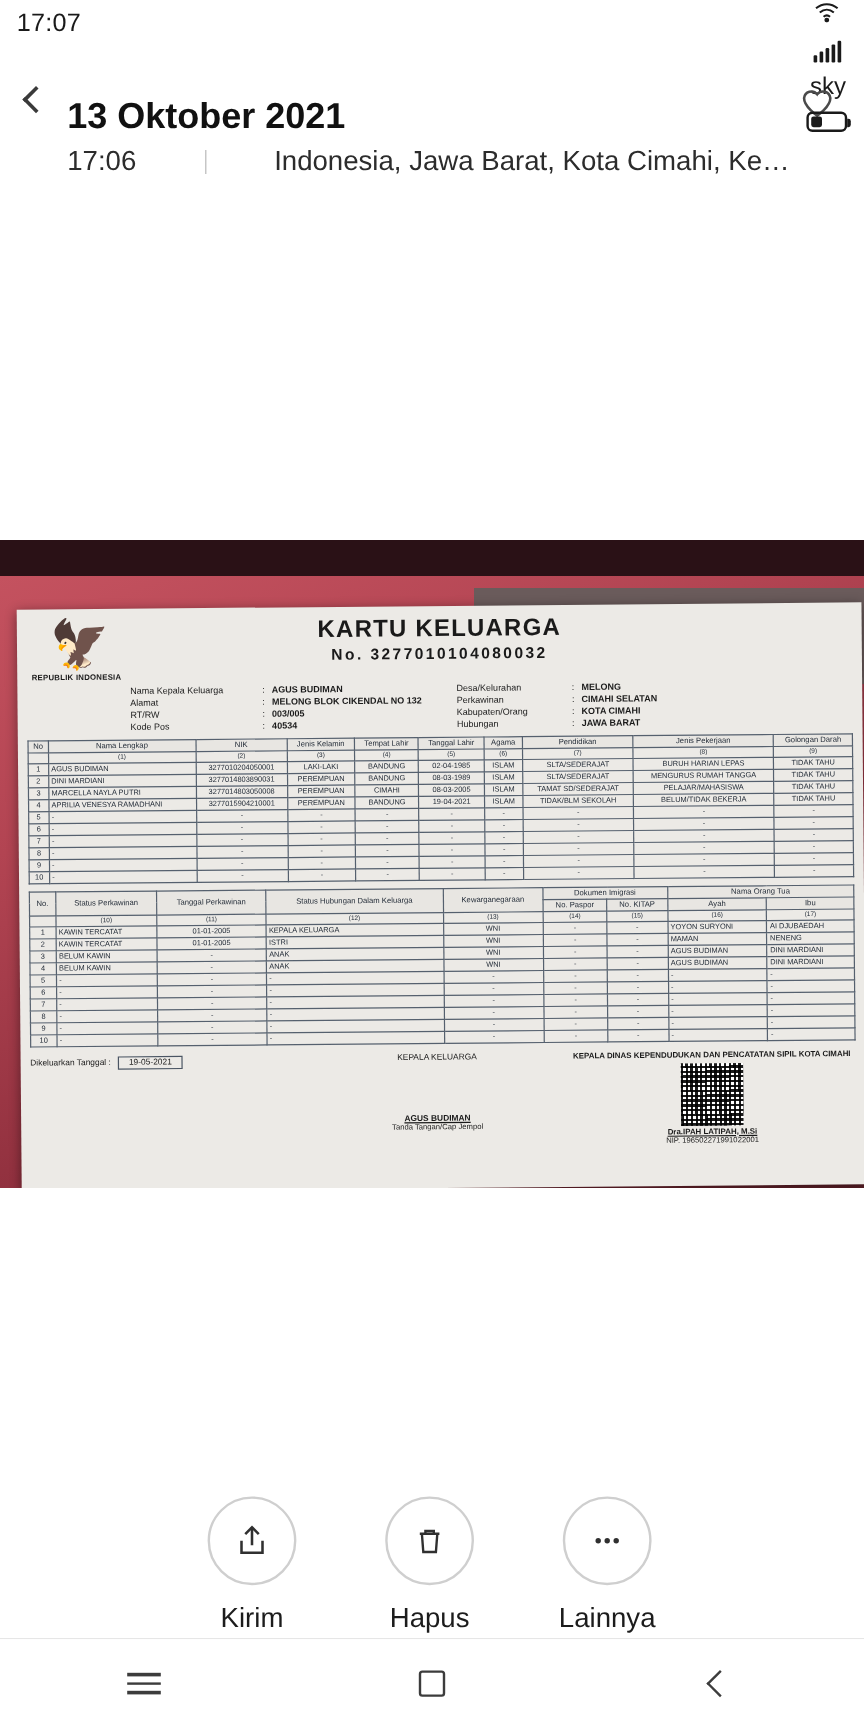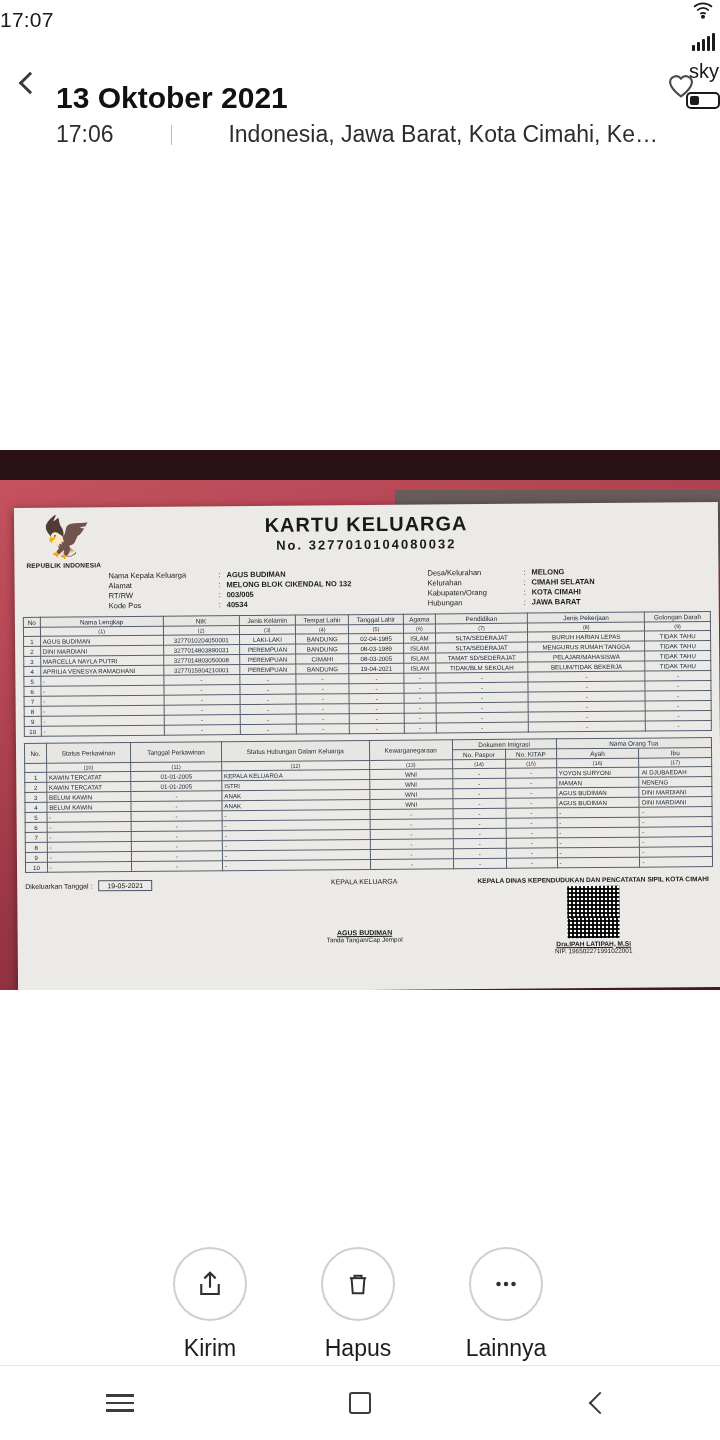--- a/index.html
+++ b/index.html
@@ -7,21 +7,21 @@
     width: 720px; height: 1440px;
     background: #ffffff;
     font-family: "Liberation Sans", sans-serif;
     overflow: hidden;
   }
   #app { position: relative; width: 720px; height: 1440px; background: #fff; }
 
   
   .statusbar {
     height: 40px; display: flex; align-items: center;
-    padding: 0 0; font-size: 21px; color: #1a1a1a;
+    padding: 0 14px; font-size: 21px; color: #1a1a1a;
   }
   .statusbar .clock { font-weight: 400; letter-spacing: .2px; }
   .statusbar .right { margin-left: auto; display: flex; align-items: center; gap: 9px; flex-direction: column; }
   .statusbar .right .carrier { font-size: 20px; margin-left: 2px; }
   .ic { display: inline-block; color: #1a1a1a; }
 
   
   .battery { width: 34px; height: 17px; border: 2px solid #1a1a1a; border-radius: 5px; position: relative; }
   .battery::after { content:""; position:absolute; right:-5px; top:4px; width:3px; height:7px; background:#1a1a1a; border-radius:0 2px 2px 0;}
   .battery .fill { position:absolute; left:2px; top:2px; bottom:2px; width:9px; background:#1a1a1a; border-radius:2px;}
@@ -73,21 +73,21 @@
   .kk-title { position:absolute; left:0; right:0; top:2px; text-align:center; font-size:20px; font-weight:bold; letter-spacing:1px; }
   .kk-no { position:absolute; left:0; right:0; top:26px; text-align:center; font-size:13px; font-weight:bold; letter-spacing:2px;}
 
   .doc-meta { display:flex; font-size:7.5px; line-height:1.35; margin-top:2px; }
   .doc-meta .col-l { width: 330px; padding-left: 86px; }
   .doc-meta .col-r { width: 330px; margin-left: auto; }
   .mrow { display:flex; }
   .mrow .k { width: 110px; }
   .mrow .c { width: 8px; }
   .mrow .v { flex:1; font-weight:bold; }
-  .doc-meta .col-r .mrow .k { width: 96px; margin-left: 47px; }
+  .doc-meta .col-r .mrow .k { width: 96px; }
 
   table.kk { width:100%; border-collapse: collapse; margin-top:4px; font-size:6.2px; }
   table.kk th, table.kk td { border: .6px solid #55606e; padding: 1px 2px; color:#232c38; }
   table.kk th { font-weight:normal; text-align:center; font-size:6.4px; background: #e8e6e2;}
   table.kk td { height: 9px; }
   table.kk td.c { text-align:center; }
   .numrow td { text-align:center; font-size:5.4px; color:#2d3a4a; }
 
   .sig-area { display:flex; margin-top: 8px; font-size:7px; }
   .sig-l { width: 230px; }
@@ -224,21 +224,21 @@
               <span class="v">40534</span>
             </div>
           </div>
         <div class="col-r">
             <div class="mrow">
               <span class="k">Desa/Kelurahan</span>
               <span class="c">:</span>
               <span class="v">MELONG</span>
             </div>
             <div class="mrow">
-              <span class="k">Kelurahan</span>
+              <span class="k">Perkawinan</span>
               <span class="c">:</span>
               <span class="v">CIMAHI SELATAN</span>
             </div>
             <div class="mrow">
               <span class="k">Kabupaten/Orang</span>
               <span class="c">:</span>
               <span class="v">KOTA CIMAHI</span>
             </div>
             <div class="mrow">
               <span class="k">Hubungan</span>

